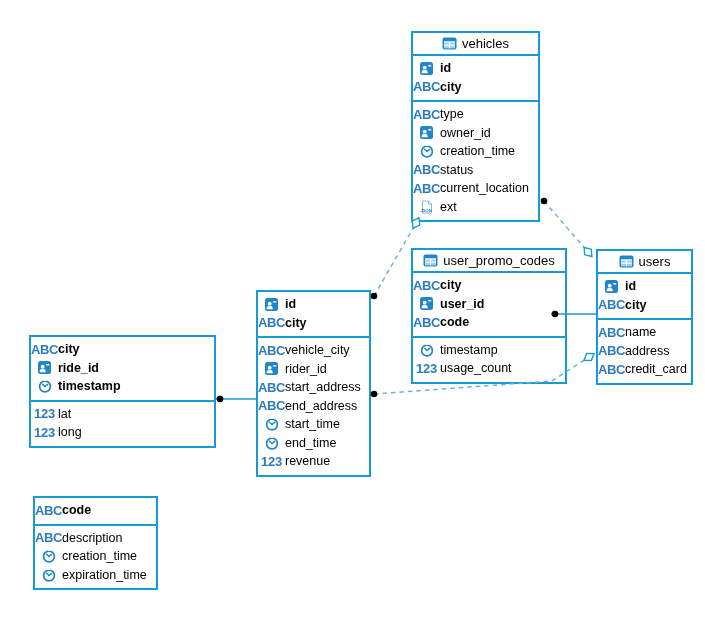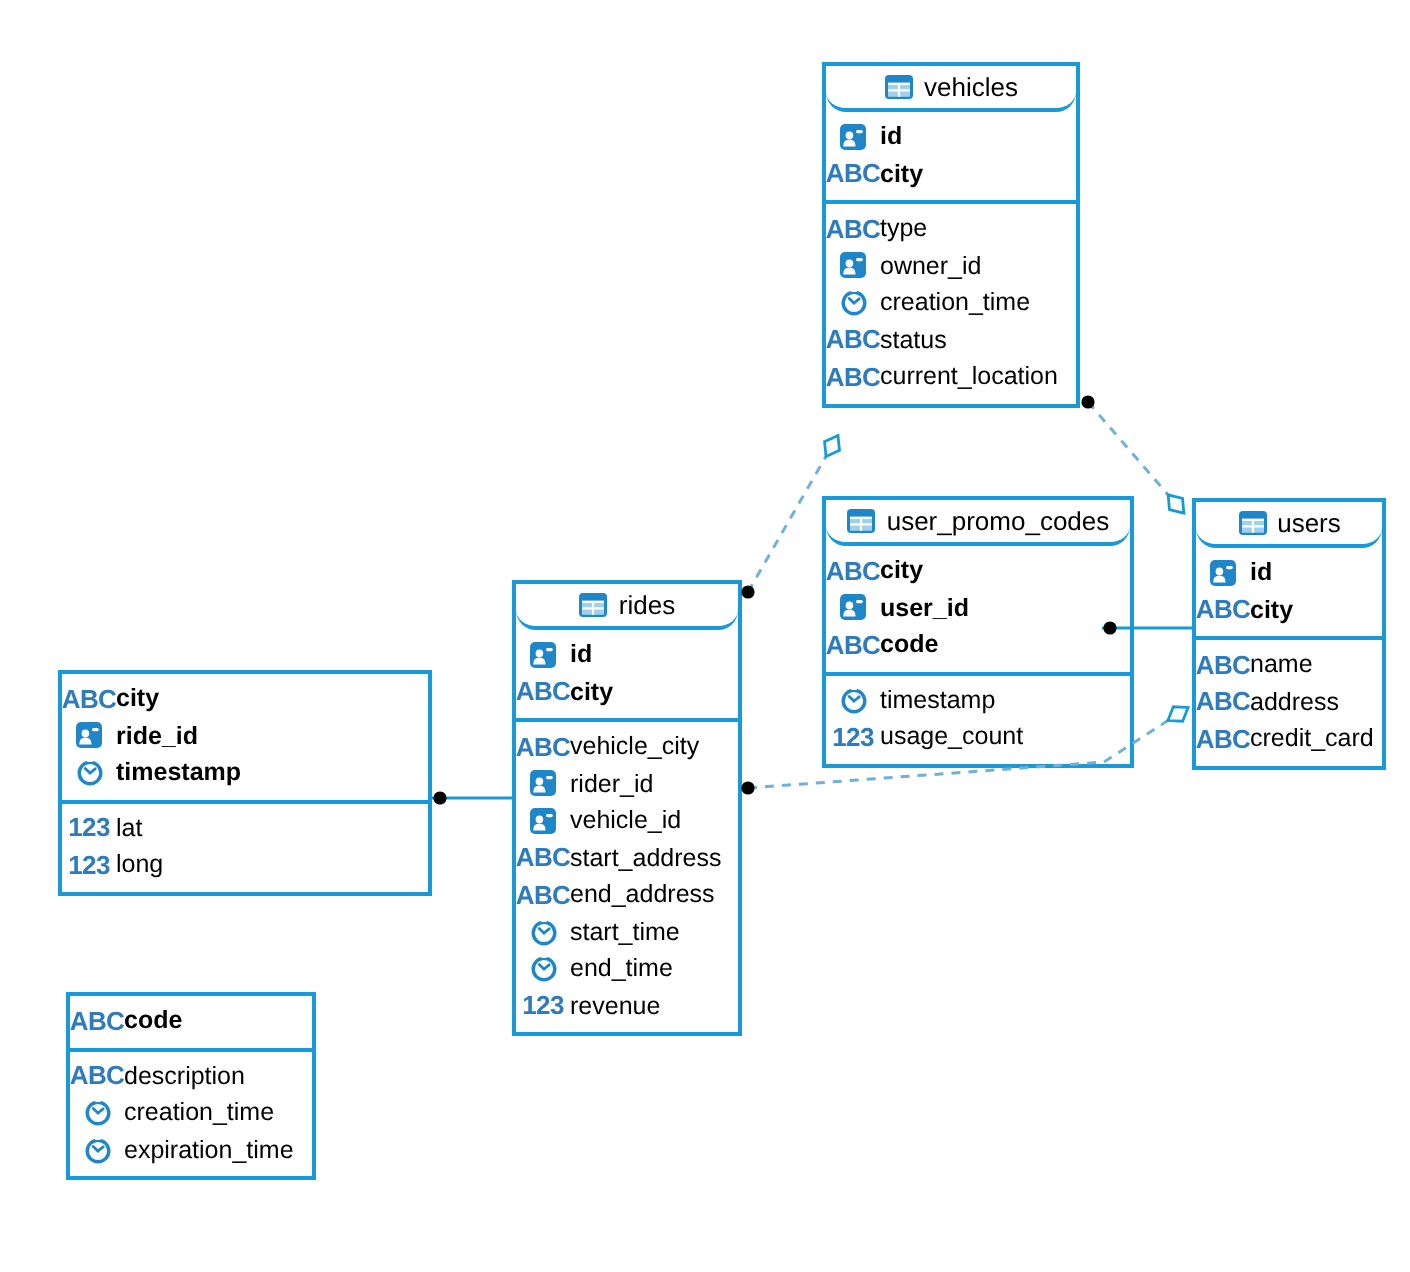--- a/index.html
+++ b/index.html
@@ -1,20 +1,20 @@
 <!DOCTYPE html>
 <html><head>
 <meta charset="utf-8">
 <style>
   html,body{margin:0;padding:0;background:#ffffff;}
   body{font-family:"Liberation Sans","DejaVu Sans",sans-serif;}
   #canvas{position:relative;width:705px;height:636px;background:#fff;overflow:hidden;}
   .table{position:absolute;background:#fff;border:2px solid #189ad8;box-sizing:border-box;}
   .hdr{display:flex;align-items:center;justify-content:center;height:21px;gap:5px;
-       border-bottom:2px solid #189ad8;font-size:13px;color:#000;border-radius:10px;}
+       border-bottom:2px solid #189ad8;font-size:13px;color:#000;}
   .hdr .ttl{white-space:nowrap;}
   .sec{padding:3px 0 4px 0;}
   .sec.keys{border-bottom:2px solid #189ad8;}
   .row{display:flex;align-items:center;height:18.5px;padding-left:5px;font-size:12.5px;color:#000;white-space:nowrap;}
   .row.key .cname{font-weight:700;}
   .cicon{display:inline-flex;align-items:center;justify-content:center;width:17px;margin-right:5px;flex:none;}
   .txticon{font-size:13px;font-weight:700;color:#2e7cbe;letter-spacing:-0.3px;line-height:1;}
   svg.rel{position:absolute;left:0;top:0;pointer-events:none;}
 </style>
 </head>
@@ -85,20 +85,30 @@
             <span class="txticon">ABC</span>
           </span>
           <span class="cname">status</span>
         </div>
         <div class="row">
           <span class="cicon">
             <span class="txticon">ABC</span>
           </span>
           <span class="cname">current_location</span>
         </div>
+        <div class="row">
+          <span class="cicon">
+            <svg width="13" height="14" viewBox="0 0 13 14">
+    <path d="M2.5 1 h6 l3 3 v9 h-9 z" fill="#fff" stroke="#8ab8d8" stroke-width="1"></path>
+    <path d="M8.5 1 v3 h3" fill="none" stroke="#8ab8d8" stroke-width="1"></path>
+    <text x="6.2" y="11.6" font-size="4.2" font-weight="bold" text-anchor="middle" fill="#2e7cbe" font-family="Liberation Sans, sans-serif">JSON</text>
+  </svg>
+          </span>
+          <span class="cname">ext</span>
+        </div>
       </div>
     </div>
     <div class="table" style="left: 411px; top: 248px; width: 156px;">
       <div class="hdr">
         <svg width="15" height="13" viewBox="0 0 15 13">
     <rect x="0.5" y="0.5" width="14" height="12" rx="2" fill="#1f87c9"></rect>
     <rect x="2" y="5" width="11" height="6.4" fill="#9fd0ee"></rect>
     <line x1="2" y1="8.2" x2="13" y2="8.2" stroke="#fff" stroke-width="1.1"></line>
     <line x1="7.5" y1="5" x2="7.5" y2="11.4" stroke="#fff" stroke-width="1.1"></line>
     <line x1="2" y1="4.9" x2="13" y2="4.9" stroke="#fff" stroke-width="1.2"></line>
@@ -195,30 +205,20 @@
         </div>
         <div class="row">
           <span class="cicon">
             <span class="txticon">ABC</span>
           </span>
           <span class="cname">credit_card</span>
         </div>
       </div>
     </div>
     <div class="table" style="left: 256px; top: 290px; width: 115px;">
-      <div class="hdr">
-        <svg width="15" height="13" viewBox="0 0 15 13">
-    <rect x="0.5" y="0.5" width="14" height="12" rx="2" fill="#1f87c9"></rect>
-    <rect x="2" y="5" width="11" height="6.4" fill="#9fd0ee"></rect>
-    <line x1="2" y1="8.2" x2="13" y2="8.2" stroke="#fff" stroke-width="1.1"></line>
-    <line x1="7.5" y1="5" x2="7.5" y2="11.4" stroke="#fff" stroke-width="1.1"></line>
-    <line x1="2" y1="4.9" x2="13" y2="4.9" stroke="#fff" stroke-width="1.2"></line>
-  </svg>
-        <span class="ttl">rides</span>
-      </div>
       <div class="sec keys">
         <div class="row key">
           <span class="cicon">
             <svg width="13" height="13" viewBox="0 0 13 13">
     <rect x="0" y="0" width="13" height="13" rx="2.5" fill="#1f87c9"></rect>
     <rect x="8" y="3" width="3.4" height="1.6" rx="0.8" fill="#fff"></rect>
     <circle cx="4.7" cy="5.7" r="1.9" fill="#fff"></circle>
     <path d="M1.6 11.2 q0 -3.4 3.1 -3.4 q3.1 0 3.1 3.4 z" fill="#fff"></path>
   </svg>
           </span>
@@ -241,31 +241,20 @@
         <div class="row">
           <span class="cicon">
             <svg width="13" height="13" viewBox="0 0 13 13">
     <rect x="0" y="0" width="13" height="13" rx="2.5" fill="#1f87c9"></rect>
     <rect x="8" y="3" width="3.4" height="1.6" rx="0.8" fill="#fff"></rect>
     <circle cx="4.7" cy="5.7" r="1.9" fill="#fff"></circle>
     <path d="M1.6 11.2 q0 -3.4 3.1 -3.4 q3.1 0 3.1 3.4 z" fill="#fff"></path>
   </svg>
           </span>
           <span class="cname">rider_id</span>
-        </div>
-        <div class="row">
-          <span class="cicon">
-            <svg width="13" height="13" viewBox="0 0 13 13">
-    <rect x="0" y="0" width="13" height="13" rx="2.5" fill="#1f87c9"></rect>
-    <rect x="8" y="3" width="3.4" height="1.6" rx="0.8" fill="#fff"></rect>
-    <circle cx="4.7" cy="5.7" r="1.9" fill="#fff"></circle>
-    <path d="M1.6 11.2 q0 -3.4 3.1 -3.4 q3.1 0 3.1 3.4 z" fill="#fff"></path>
-  </svg>
-          </span>
-          <span class="cname">vehicle_id</span>
         </div>
         <div class="row">
           <span class="cicon">
             <span class="txticon">ABC</span>
           </span>
           <span class="cname">start_address</span>
         </div>
         <div class="row">
           <span class="cicon">
             <span class="txticon">ABC</span>

